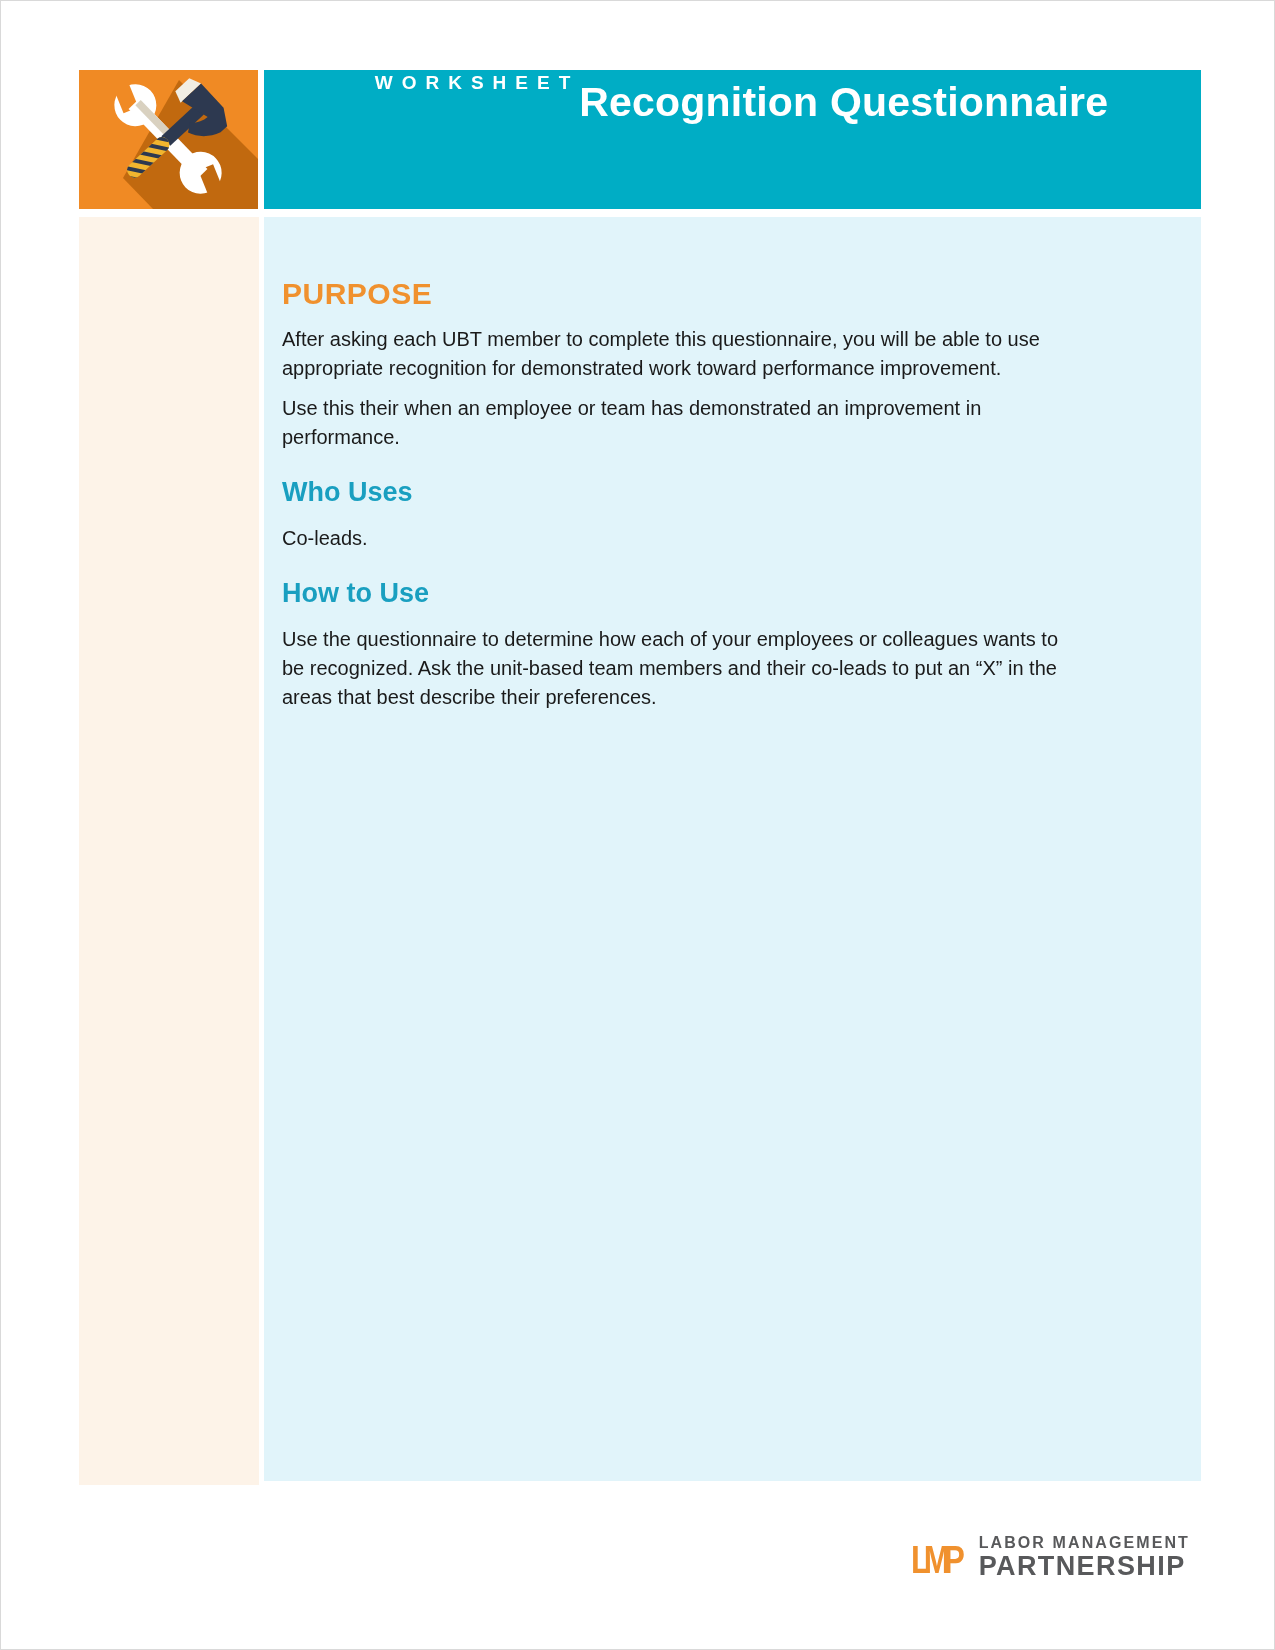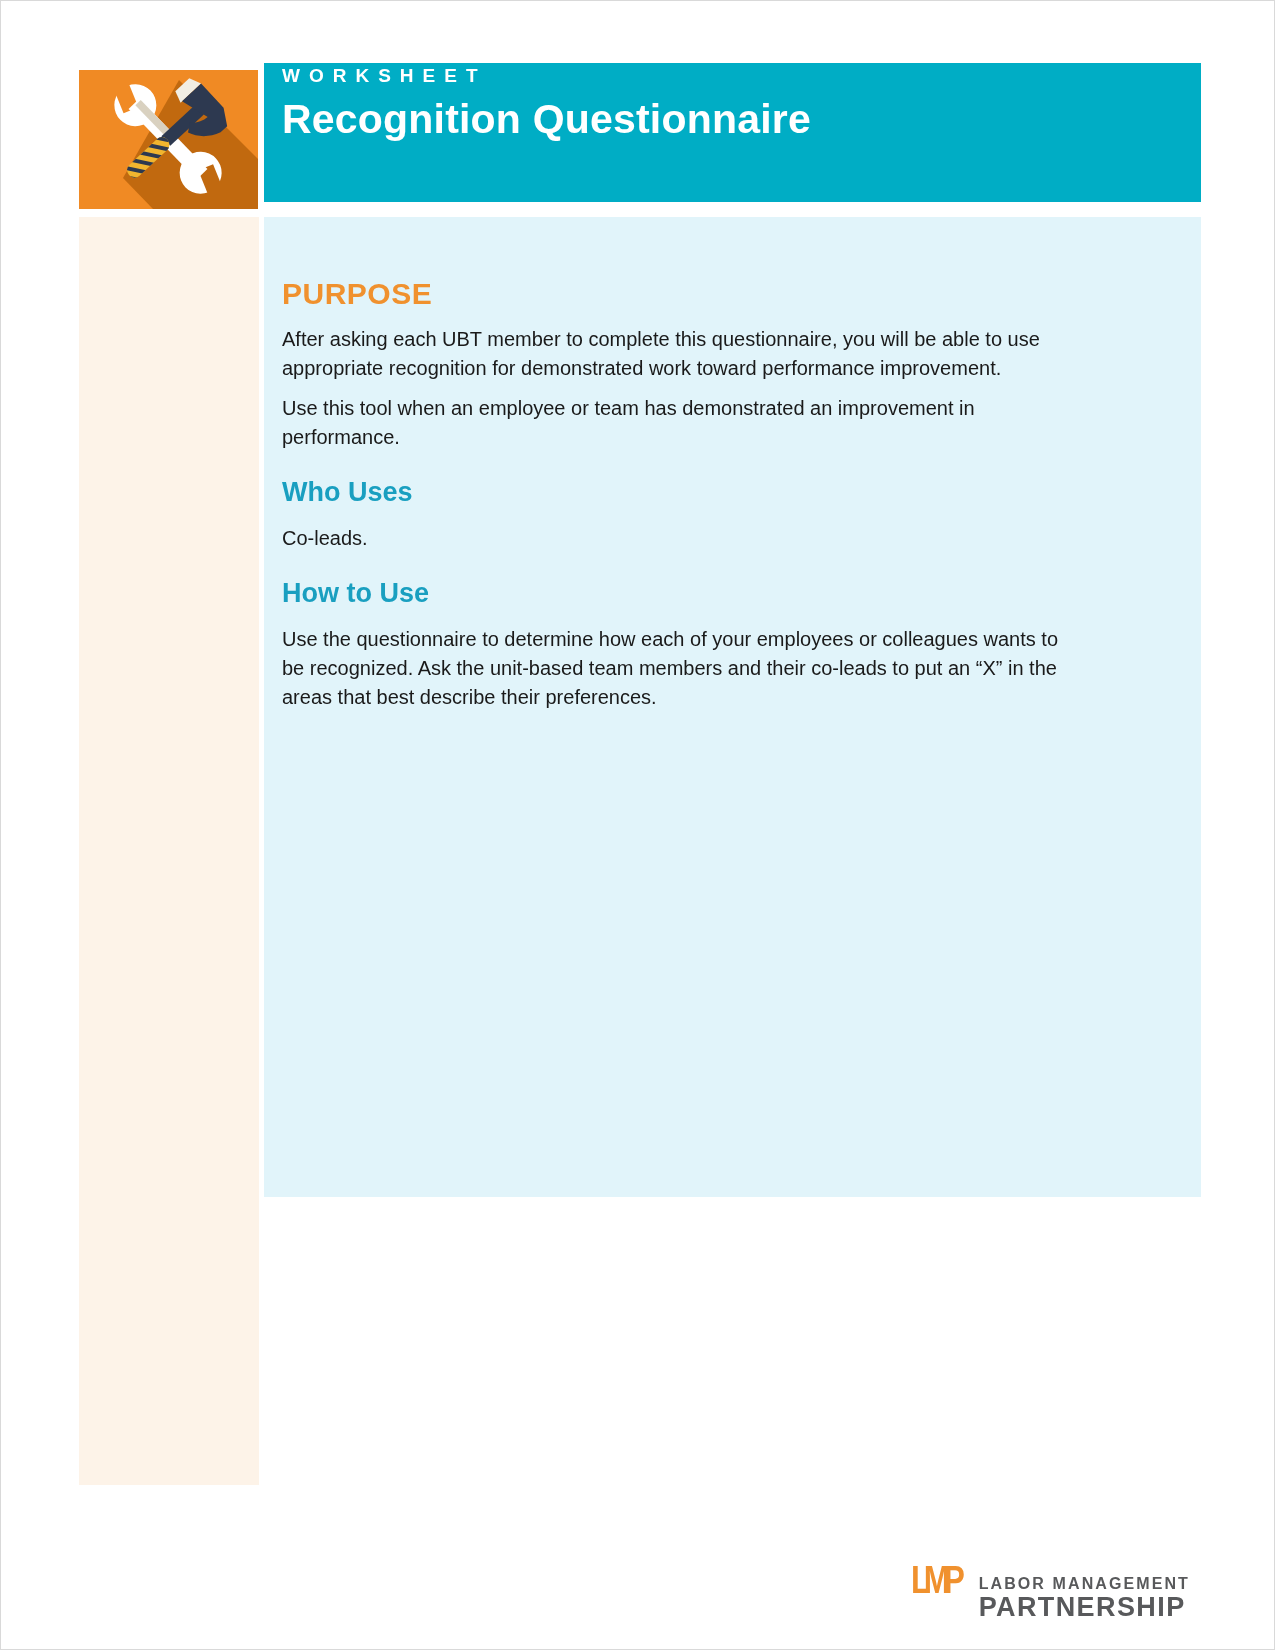--- a/index.html
+++ b/index.html
@@ -14,25 +14,25 @@
 
   
   .icon-box {
     position: absolute; left: 78px; top: 69px;
     width: 179px; height: 139px;
     background: #f08a24;
   }
   .icon-box svg { display: block; width: 100%; height: 100%; }
 
   .banner {
-    position: absolute; left: 263px; top: 62px;
+    position: absolute; left: 263px; top: 69px;
     width: 937px; height: 139px;
     background: #00adc5;
     color: #ffffff;
-    display: flex; flex-direction: column; 
+    display: flex; flex-direction: row; justify-content: center;
     padding-left: 18px;
   }
   .kicker {
     font-size: 19px; font-weight: bold;
     letter-spacing: 9px;
     margin-top: 2px;
   }
   .page-title {
     font-size: 41px; font-weight: 700;
     letter-spacing: 0.2px;
@@ -40,21 +40,21 @@
   }
 
   
   .sidebar-strip {
     position: absolute; left: 78px; top: 216px;
     width: 180px; height: 1268px;
     background: #fdf3e8;
   }
   .content-panel {
     position: absolute; left: 263px; top: 216px;
-    width: 937px; height: 980px;
+    width: 937px; height: 1264px;
     background: #e1f4fa;
     padding: 62px 40px 0 18px;
     color: #1a1a1a;
   }
   .h1 {
     color: #f0912e; font-weight: bold; font-size: 30px;
     line-height: 1; margin-bottom: 16px; letter-spacing: 0.5px;
   }
   .h2 {
     color: #199fc0; font-weight: bold; font-size: 27px;
@@ -70,21 +70,20 @@
   
   .footer-logo {
     position: absolute; right: 84px; top: 1534px;
     display: flex; align-items: center;
   }
   .lmp-mark { margin-right: 12px; }
   .logo-text { color: #58595b; text-align: left; }
   .logo-line1 {
     font-size: 16px; font-weight: bold; letter-spacing: 2.1px;
     line-height: 1;
-    margin-top: 41px;
   }
   .logo-line2 {
     font-size: 27px; font-weight: bold; letter-spacing: 1.4px;
     line-height: 1; margin-top: 2px;
   }
 </style>
 </head>
 <body>
 
 <div class="icon-box">
@@ -140,21 +139,21 @@
   <div class="page-title">Recognition Questionnaire</div>
 </div>
 
 <div class="sidebar-strip"></div>
 
 <div class="content-panel">
   <div class="h1">PURPOSE</div>
   <p class="para">After asking each UBT member to complete this questionnaire, you will be able to use
 appropriate recognition for demonstrated work toward performance improvement.</p>
 
-  <p class="para">Use this tool when an employee or team has demonstrated an improvement in
+  <p class="para">Use this their when an employee or team has demonstrated an improvement in
 performance.</p>
 
   <div class="h2">Who Uses</div>
   <p class="para">Co-leads.</p>
 
   <div class="h2">How to Use</div>
   <p class="para">Use the questionnaire to determine how each of your employees or colleagues wants to
 be recognized. Ask the unit-based team members and their co-leads to put an “X” in the
 areas that best describe their preferences.</p>
 </div>

